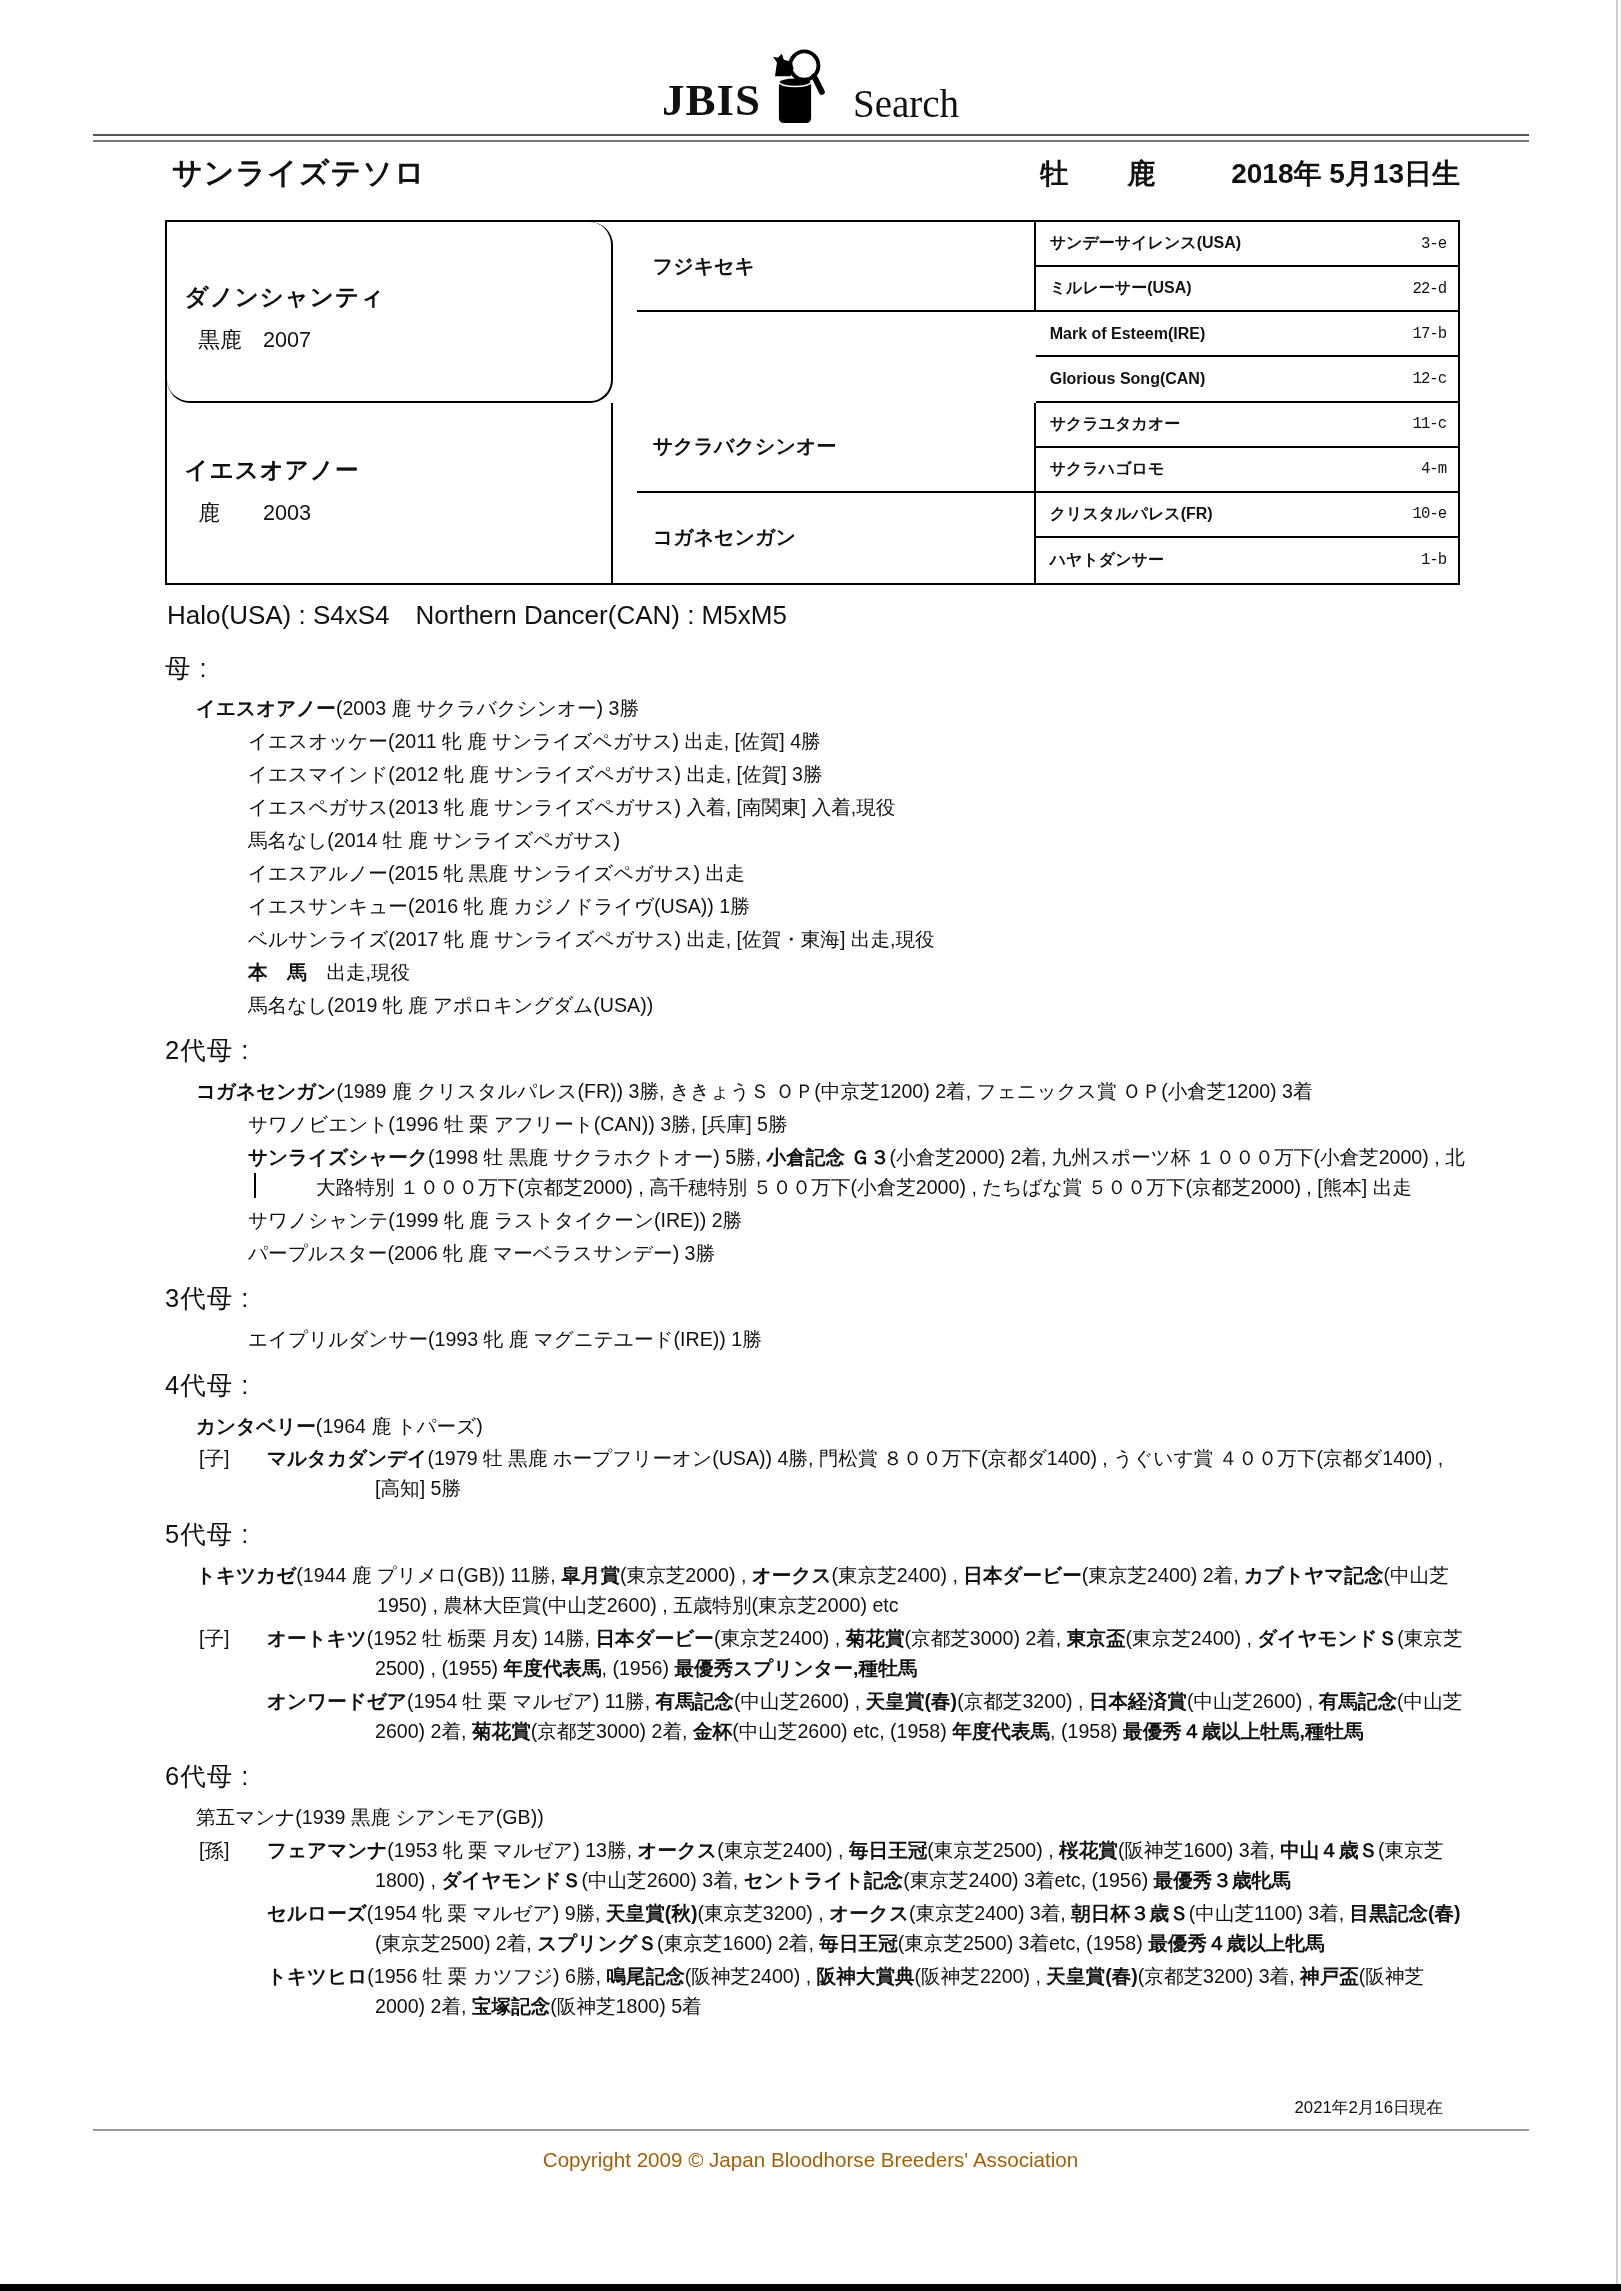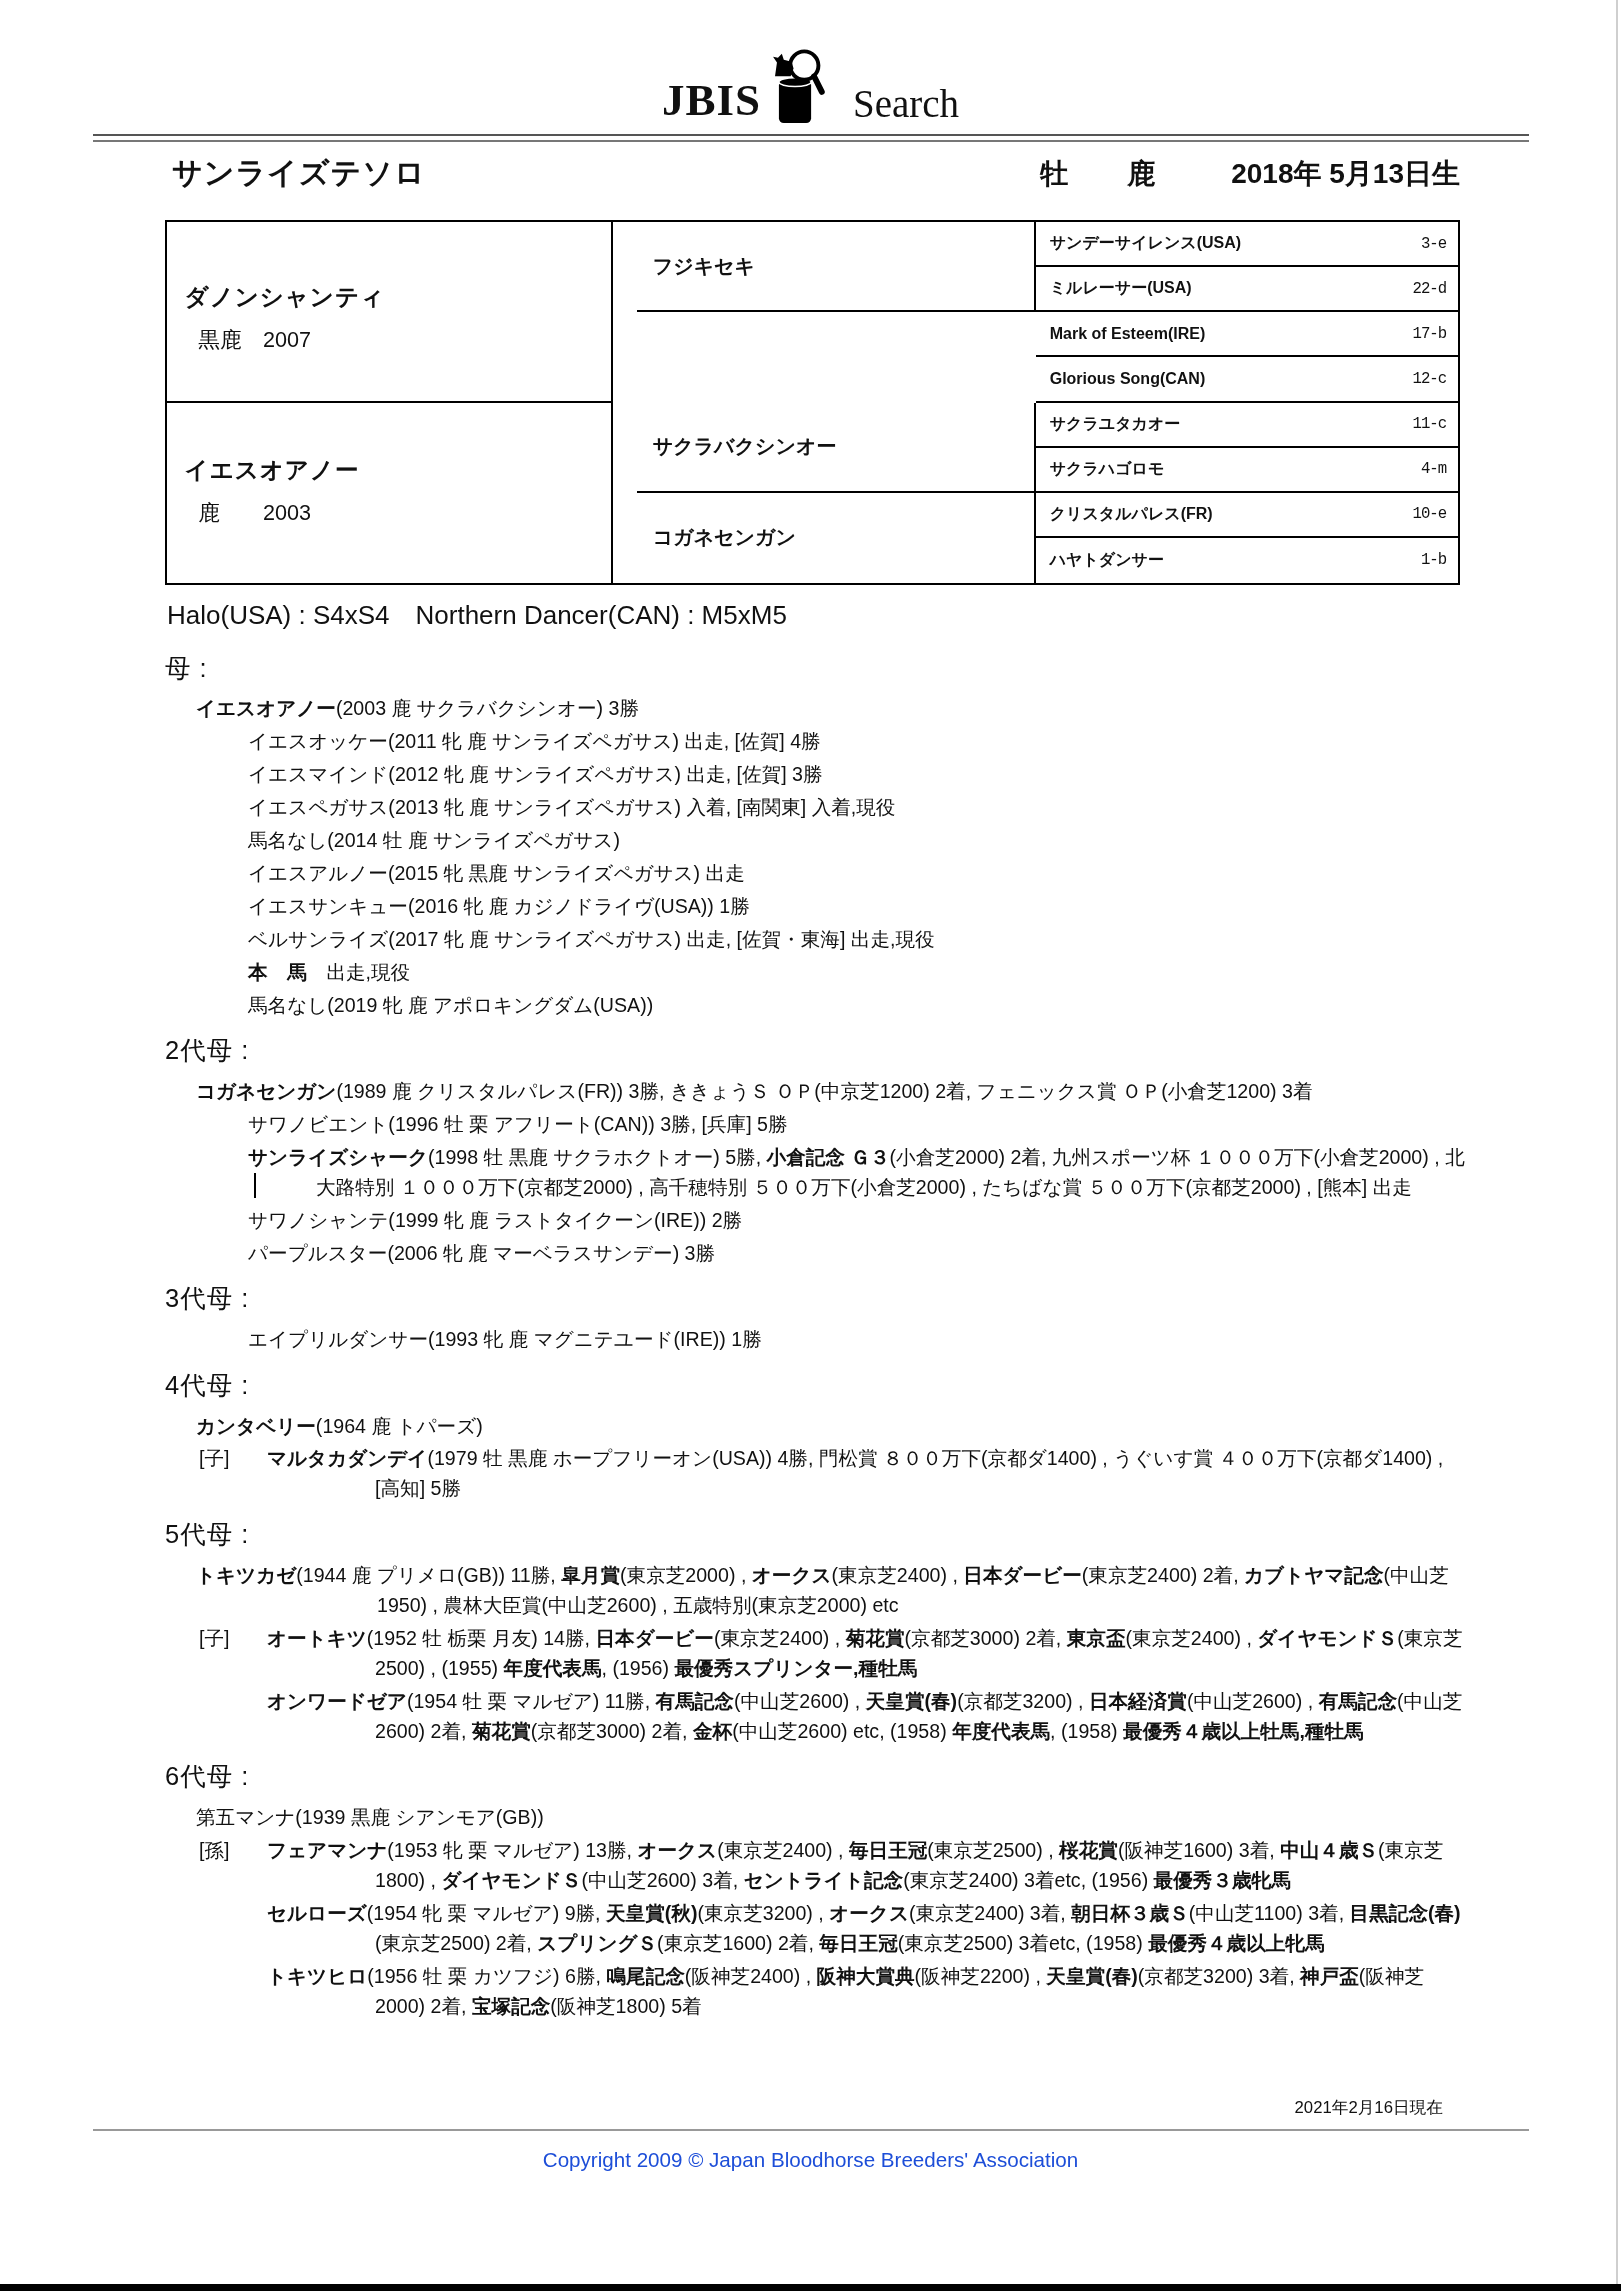--- a/index.html
+++ b/index.html
@@ -16,21 +16,21 @@
   .dblrule{position:absolute;left:93px;top:134px;width:1436px;height:3.9px;border-top:2px solid #555;border-bottom:2px solid #777;}
   
   .titlerow{position:absolute;left:172px;top:143px;width:1288px;height:61px;display:flex;align-items:center;}
   .t-name{font-size:30px;font-weight:bold;letter-spacing:1px;}
   .t-right{margin-left:auto;display:flex;align-items:center;font-size:28px;font-weight:bold;}
   .t-sex{margin-right:59px;}
   .t-coat{margin-right:76px;}
   
   .ptable{position:absolute;left:165px;top:220px;width:1295px;height:365px;border:2.9px solid #000;display:grid;grid-template-columns:446px 423px 1fr;grid-template-rows:repeat(8,1fr);box-sizing:border-box;}
   .cell{box-sizing:border-box;border-right:2px solid #000;border-bottom:2px solid #000;}
-  .c-s{grid-column:1;grid-row:1/5;padding:59px 9.8px 0 17.6px;}
+  .c-s{grid-column:1;grid-row:1/5;padding:59px 9.8px 0 17.6px;border-radius:23px;}
   .c-d{grid-column:1;grid-row:5/9;border-bottom:none;padding:51px 9.8px 0 17.6px;}
   .c-p1{grid-column:2;grid-row:1/3;}
   .c-p2{grid-column:2;grid-row:3/5;}
   .c-p3{grid-column:2;grid-row:5/7;}
   .c-p4{grid-column:2;grid-row:7/9;border-bottom:none;}
   .pcell{display:flex;align-items:center;padding-left:15.7px;font-size:20px;font-weight:bold;margin-left:24px;}
   .gcell{grid-column:3;border-right:none;display:flex;align-items:center;justify-content:space-between;padding:0 11.8px 0 13.7px;}
   .gcell:last-child{border-bottom:none;}
   .g-name{font-size:16px;font-weight:bold;}
   .g-fam{font-size:15.7px;font-family:"Liberation Mono","DejaVu Sans Mono",monospace;letter-spacing:-1px;}
@@ -46,21 +46,21 @@
   .lv1{margin-left:196px;}
   .lv1h{margin-left:377px;text-indent:-181px;}
   .lv2{margin-left:248px;}
   .lv2h{margin-left:316px;text-indent:-68px;}
   .tagrow{margin-left:375px;text-indent:-108px;}
   .tag{position:absolute;left:-176px;top:0;text-indent:0;font-size:19.6px;}
   .bar{position:absolute;left:-62px;top:31px;bottom:3.9px;width:2px;background:#000;text-indent:0;}
   
   .f-date{position:absolute;left:0;top:2096px;width:1443px;text-align:right;font-size:16.7px;}
   .f-rule{position:absolute;left:93px;top:2129px;width:1436px;border-top:2px solid #999;}
-  .f-copy{position:absolute;left:0;top:2148px;width:1621px;text-align:center;font-size:20.6px;color:#1d4ed8;}
+  .f-copy{position:absolute;left:0;top:2148px;width:1621px;text-align:center;font-size:20.6px;color:#a16207;}
   .edge-r{position:absolute;right:2.9px;top:0;width:2px;height:100%;background:#cfcfcf;}
   .edge-b{position:absolute;left:0;bottom:0;width:100%;height:7.8px;background:#000;}
 </style>
 </head>
 <body>
 
 <div class="logo">
   <span class="jbis">JBIS</span>
   <svg width="61" height="80" viewBox="0 0 62 82">
     <path d="M10 30 L12 16 L8 10 L13 11 L17 7 L19 13 L27 15 L29 22 L26 30 Z" fill="#000"></path>

